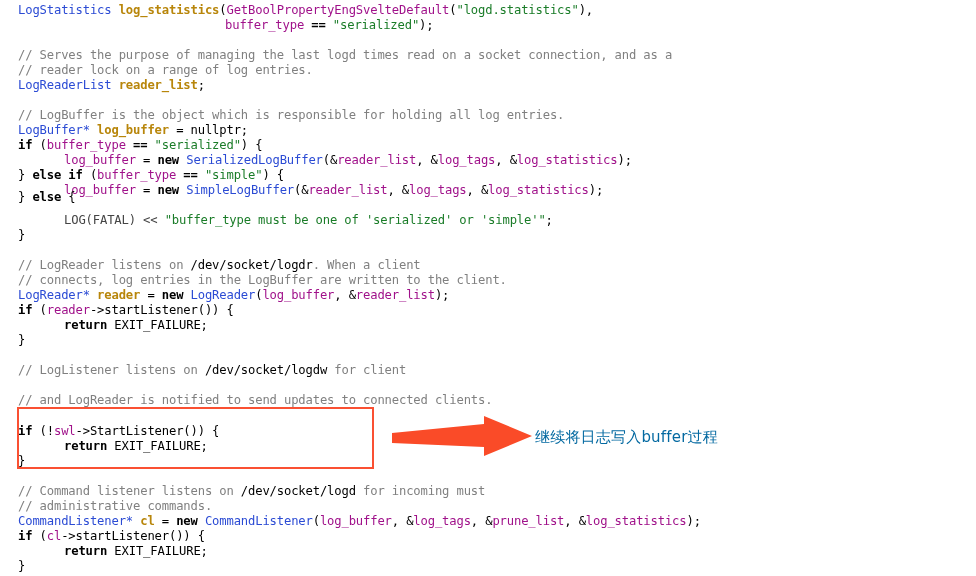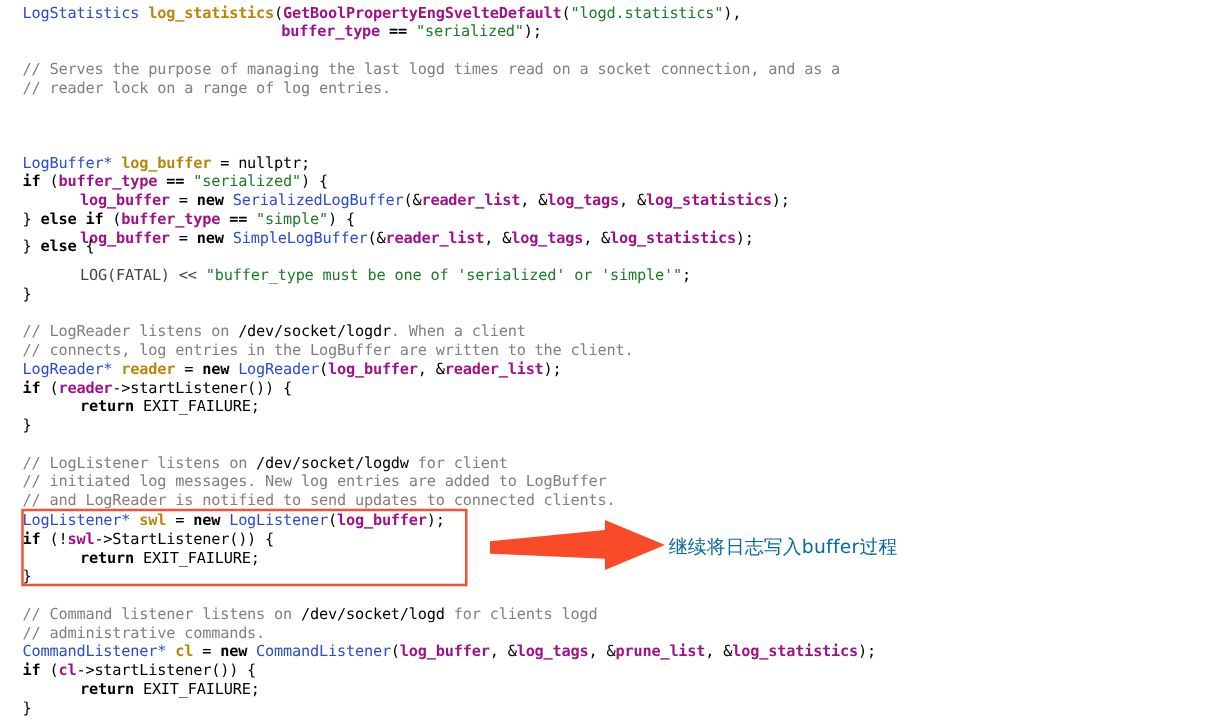--- a/index.html
+++ b/index.html
@@ -31,21 +31,21 @@
     line-height: 15px;
     height: 15px;
     letter-spacing: -0.15px;
     color: #000000;
   }
 
   
   .t-plain   { color: #000000; }
   .t-type    { color: #2b4bd4; }          
   .t-var     { color: #b8860b; font-weight: bold; }  
-  .t-member  { color: #a0118a; font-weight: bold; margin-top: 44px; }  
+  .t-member  { color: #a0118a; font-weight: normal; margin-top: 44px; }  
   .t-kw      { color: #000000; font-weight: bold; }  
   .t-str     { color: #1a7c28; }          
   .t-comment { color: #808080; }          
   .t-path    { color: #000000; }
   .t-macro   { color: #444444; margin-top: 20px; }
 
   
   #annotation-layer {
     position: absolute;
     left: 0; top: 0;
@@ -77,46 +77,46 @@
 </style>
 </head>
 <body>
 
 <div id="code-surface">
     <div class="code-line" style="top: 3px;"><span class="t-type">LogStatistics </span><span class="t-var">log_statistics</span><span class="t-plain">(</span><span class="t-member">GetBoolPropertyEngSvelteDefault</span><span class="t-plain">(</span><span class="t-str">"logd.statistics"</span><span class="t-plain">),</span></div>
     <div class="code-line" style="top: 18px; left: 225px;"><span class="t-member">buffer_type</span><span class="t-kw"> == </span><span class="t-str">"serialized"</span><span class="t-plain">);</span></div>
     <div class="code-line" style="top: 33px;">&nbsp;</div>
     <div class="code-line" style="top: 48px;"><span class="t-comment">// Serves the purpose of managing the last logd times read on a socket connection, and as a</span></div>
     <div class="code-line" style="top: 63px;"><span class="t-comment">// reader lock on a range of log entries.</span></div>
+    <div class="code-line" style="top: 78px;"><span class="t-type">LogReaderList </span><span class="t-var">reader_list</span><span class="t-plain">;</span></div>
     <div class="code-line" style="top: 93px;">&nbsp;</div>
+    <div class="code-line" style="top: 108px;"><span class="t-comment">// LogBuffer is the object which is responsible for holding all log entries.</span></div>
     <div class="code-line" style="top: 123px;"><span class="t-type">LogBuffer* </span><span class="t-var">log_buffer</span><span class="t-plain"> = nullptr;</span></div>
     <div class="code-line" style="top: 138px;"><span class="t-kw">if</span><span class="t-plain"> (</span><span class="t-member">buffer_type</span><span class="t-kw"> == </span><span class="t-str">"serialized"</span><span class="t-plain">) {</span></div>
     <div class="code-line" style="top: 153px; left: 64px;"><span class="t-member">log_buffer</span><span class="t-plain"> = </span><span class="t-kw">new</span><span class="t-type"> SerializedLogBuffer</span><span class="t-plain">(&amp;</span><span class="t-member">reader_list</span><span class="t-plain">, &amp;</span><span class="t-member">log_tags</span><span class="t-plain">, &amp;</span><span class="t-member">log_statistics</span><span class="t-plain">);</span></div>
     <div class="code-line" style="top: 168px;"><span class="t-plain">} </span><span class="t-kw">else if</span><span class="t-plain"> (</span><span class="t-member">buffer_type</span><span class="t-kw"> == </span><span class="t-str">"simple"</span><span class="t-plain">) {</span></div>
     <div class="code-line" style="top: 183px; left: 64px;"><span class="t-member">log_buffer</span><span class="t-plain"> = </span><span class="t-kw">new</span><span class="t-type"> SimpleLogBuffer</span><span class="t-plain">(&amp;</span><span class="t-member">reader_list</span><span class="t-plain">, &amp;</span><span class="t-member">log_tags</span><span class="t-plain">, &amp;</span><span class="t-member">log_statistics</span><span class="t-plain">);</span></div>
     <div class="code-line" style="top: 190px;"><span class="t-plain">} </span><span class="t-kw">else</span><span class="t-plain"> {</span></div>
     <div class="code-line" style="top: 213px; left: 64px;"><span class="t-macro">LOG(FATAL) &lt;&lt; </span><span class="t-str">"buffer_type must be one of 'serialized' or 'simple'"</span><span class="t-plain">;</span></div>
     <div class="code-line" style="top: 228px;"><span class="t-plain">}</span></div>
     <div class="code-line" style="top: 243px;">&nbsp;</div>
     <div class="code-line" style="top: 258px;"><span class="t-comment">// LogReader listens on </span><span class="t-path">/dev/socket/logdr</span><span class="t-comment">. When a client</span></div>
     <div class="code-line" style="top: 273px;"><span class="t-comment">// connects, log entries in the LogBuffer are written to the client.</span></div>
     <div class="code-line" style="top: 288px;"><span class="t-type">LogReader* </span><span class="t-var">reader</span><span class="t-plain"> = </span><span class="t-kw">new</span><span class="t-type"> LogReader</span><span class="t-plain">(</span><span class="t-member">log_buffer</span><span class="t-plain">, &amp;</span><span class="t-member">reader_list</span><span class="t-plain">);</span></div>
     <div class="code-line" style="top: 303px;"><span class="t-kw">if</span><span class="t-plain"> (</span><span class="t-member">reader</span><span class="t-plain">-&gt;startListener()) {</span></div>
     <div class="code-line" style="top: 318px; left: 64px;"><span class="t-kw">return</span><span class="t-plain"> EXIT_FAILURE;</span></div>
     <div class="code-line" style="top: 333px;"><span class="t-plain">}</span></div>
     <div class="code-line" style="top: 348px;">&nbsp;</div>
     <div class="code-line" style="top: 363px;"><span class="t-comment">// LogListener listens on </span><span class="t-path">/dev/socket/logdw</span><span class="t-comment"> for client</span></div>
-    <div class="code-line" style="top: 378px;"><span class="t-comment">// initiated log messages. New log entries are added to LogBuffer</span></div>
     <div class="code-line" style="top: 393px;"><span class="t-comment">// and LogReader is notified to send updates to connected clients.</span></div>
-    <div class="code-line" style="top: 409px;"><span class="t-type">LogListener* </span><span class="t-var">swl</span><span class="t-plain"> = </span><span class="t-kw">new</span><span class="t-type"> LogListener</span><span class="t-plain">(</span><span class="t-member">log_buffer</span><span class="t-plain">);</span></div>
     <div class="code-line" style="top: 424px;"><span class="t-kw">if</span><span class="t-plain"> (!</span><span class="t-member">swl</span><span class="t-plain">-&gt;StartListener()) {</span></div>
     <div class="code-line" style="top: 439px; left: 64px;"><span class="t-kw">return</span><span class="t-plain"> EXIT_FAILURE;</span></div>
     <div class="code-line" style="top: 454px;"><span class="t-plain">}</span></div>
     <div class="code-line" style="top: 469px;">&nbsp;</div>
-    <div class="code-line" style="top: 484px;"><span class="t-comment">// Command listener listens on </span><span class="t-path">/dev/socket/logd</span><span class="t-comment"> for clients logd</span></div>
+    <div class="code-line" style="top: 484px;"><span class="t-comment">// Command listener listens on </span><span class="t-path">/dev/socket/logd</span><span class="t-comment"> for incoming must</span></div>
     <div class="code-line" style="top: 499px;"><span class="t-comment">// administrative commands.</span></div>
     <div class="code-line" style="top: 514px;"><span class="t-type">CommandListener* </span><span class="t-var">cl</span><span class="t-plain"> = </span><span class="t-kw">new</span><span class="t-type"> CommandListener</span><span class="t-plain">(</span><span class="t-member">log_buffer</span><span class="t-plain">, &amp;</span><span class="t-member">log_tags</span><span class="t-plain">, &amp;</span><span class="t-member">prune_list</span><span class="t-plain">, &amp;</span><span class="t-member">log_statistics</span><span class="t-plain">);</span></div>
     <div class="code-line" style="top: 529px;"><span class="t-kw">if</span><span class="t-plain"> (</span><span class="t-member">cl</span><span class="t-plain">-&gt;startListener()) {</span></div>
     <div class="code-line" style="top: 544px; left: 64px;"><span class="t-kw">return</span><span class="t-plain"> EXIT_FAILURE;</span></div>
     <div class="code-line" style="top: 559px;"><span class="t-plain">}</span></div>
   </div>
 
 <div id="annotation-layer">
   <div id="highlight-box" style="left: 17px; top: 407px; width: 357px; height: 62px; border-color: rgb(250, 80, 50);"></div>
   <svg id="annotation-arrow" width="140" height="44" viewBox="0 0 140 44" style="left: 392px; top: 416px;">

